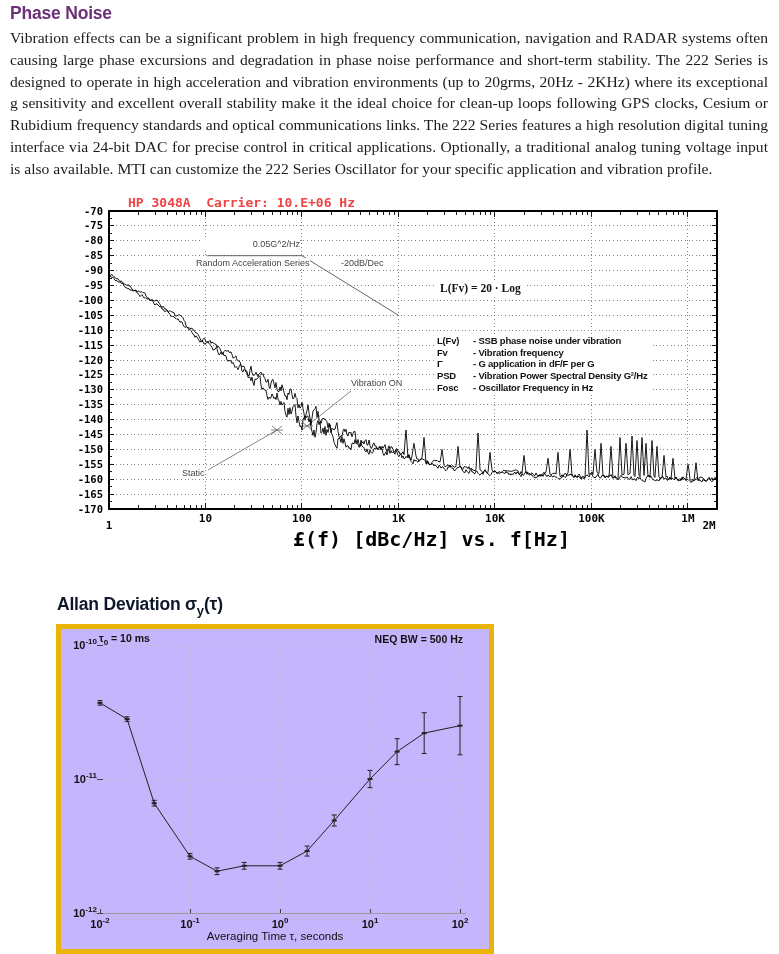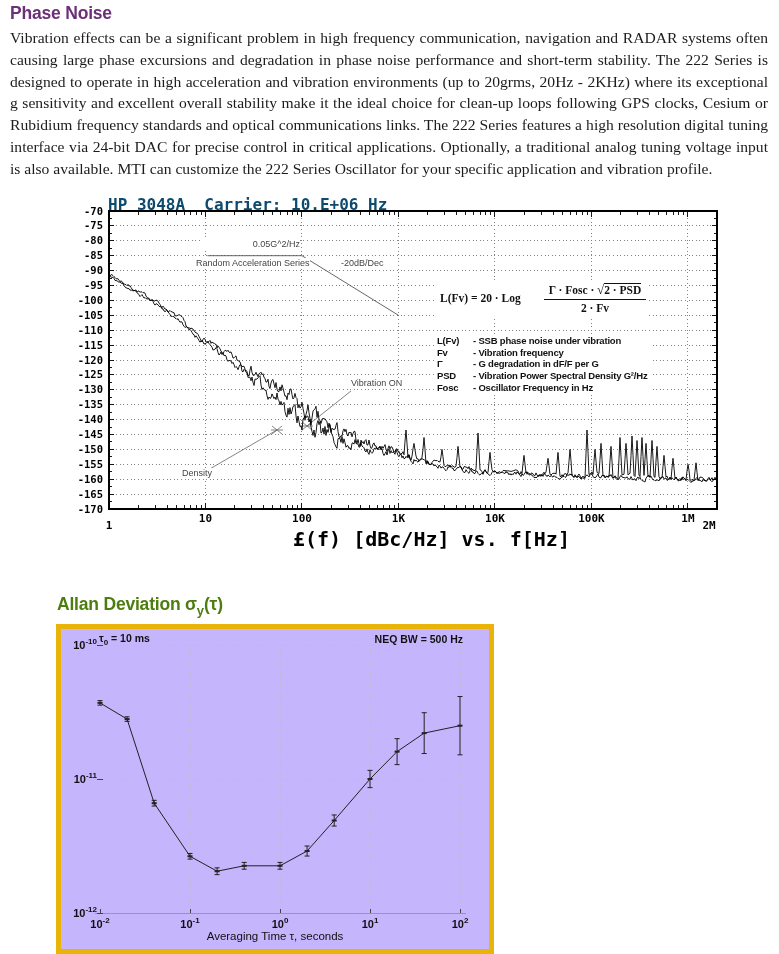--- a/index.html
+++ b/index.html
@@ -2,39 +2,39 @@
 <html><head>
 <meta charset="utf-8">
 <style>
   html,body{margin:0;padding:0}
   body{width:779px;height:954px;background:#fff;position:relative;overflow:hidden;
        font-family:"Liberation Sans",sans-serif}
   .h1{position:absolute;font-size:17.5px;font-weight:bold;color:#6b3077;letter-spacing:-0.2px}
   .para{position:absolute;left:10px;top:27px;width:758px;font-family:"Liberation Serif",serif;
         font-size:15.6px;line-height:21.8px;color:#1c1c1c;text-align:justify}
   .fig{position:absolute}
-  .ptitle{position:absolute;left:108px;top:0;font-family:"DejaVu Sans Mono",monospace;
-          font-weight:bold;font-size:16px;color:#0c4a6e;white-space:pre}
+  .ptitle{position:absolute;left:128px;top:0;font-family:"DejaVu Sans Mono",monospace;
+          font-weight:bold;font-size:13px;color:#ef4444;white-space:pre}
   .pcaption{position:absolute;left:293px;top:332px;font-family:"DejaVu Sans Mono",monospace;
           font-weight:bold;font-size:20px;color:#000;white-space:pre}
   .mono{font-family:"DejaVu Sans Mono",monospace;font-weight:bold;fill:#000}
   .asans{font-family:"Liberation Sans",sans-serif;font-weight:bold;fill:#111}
   .ann{position:absolute;font-size:9px;color:#444;background:#fff;white-space:nowrap;line-height:10px}
   .formula{position:absolute;left:437px;top:85px;display:flex;align-items:center;gap:23px;
            background:#fff;font-family:"Liberation Serif",serif;font-weight:bold;
            font-size:11.5px;color:#111;padding:2px 3px}
   .frac{display:inline-flex;flex-direction:column;align-items:center}
   .num{padding:0 5px 1px;border-bottom:1.2px solid #111;white-space:nowrap}
   .den{padding-top:2px;white-space:nowrap}
   .sqrt{font-size:13px}
   .sqrt-arg{border-top:1.1px solid #111}
   .legend{position:absolute;left:437px;top:140px;background:#fff;font-weight:bold;
           font-size:9.5px;letter-spacing:-0.2px;color:#111;line-height:11.7px;white-space:nowrap;padding-right:4px}
   .lterm{display:inline-block;width:36px}
-  .h2{position:absolute;left:57px;top:594px;font-size:17.5px;font-weight:bold;color:#4d7c0f;letter-spacing:-0.2px}
+  .h2{position:absolute;left:57px;top:594px;font-size:17.5px;font-weight:bold;color:#0f172a;letter-spacing:-0.2px}
   .h2 sub{font-size:13px;font-weight:bold}
   .allan-fig{position:absolute;left:56px;top:624px;width:428px;height:320px;
              border:5px solid #eab308;background:#c4b5fd}
   .anote{position:absolute;font-size:10.5px;font-weight:bold;color:#111;white-space:nowrap}
   .anote sub{font-size:8px}
   .axlabel{position:absolute;left:0;top:301px;width:428px;text-align:center;
            font-size:11.5px;font-weight:normal;color:#111}
   svg{position:absolute;left:0;top:0}
 </style>
 </head>
@@ -306,36 +306,30 @@
       </g>
       <path d="M109,80.9L110,81.5L111,81.9L112,82.4L113,82.2L114,83.3L115,85.4L116,85.6L117,85.8L118,86.6L119,87.2L120,86.8L121,88.1L122,88.4L123,88.7L124,90.7L125,92.0L126,92.8L127,93.1L128,93.6L129,93.6L130,95.2L131,95.0L132,95.2L133,96.0L134,95.5L135,95.6L136,96.1L137,97.9L138,98.3L139,99.9L140,101.6L141,100.6L142,99.6L143,101.4L144,103.1L145,102.5L146,103.6L147,103.8L148,104.1L149,103.6L150,105.8L151,105.0L152,104.9L153,106.5L154,108.8L155,110.1L156,108.6L157,109.2L158,109.8L159,111.3L160,111.8L161,111.6L162,114.0L163,113.8L164,116.1L165,116.3L166,116.2L167,115.2L168,117.0L169,118.1L170,119.5L171,121.7L172,120.8L173,121.8L174,121.5L175,123.2L176,123.4L177,124.5L178,123.6L179,125.7L180,127.3L181,126.6L182,127.0L183,129.8L184,131.2L185,132.5L186,131.8L187,131.9L188,133.1L189,134.9L190,134.4L191,135.7L192,137.4L193,139.2L194,139.7L195,142.3L196,140.8L197,142.6L198,143.5L199,145.5L200,147.2L201,145.8L202,146.0L203,146.6L204,149.0L205,148.7L206,148.5L207,147.5L208,146.9L209,148.5L210,149.6L211,150.8L212,152.1L213,155.2L214,154.4L215,154.3L216,152.7L217,153.7L218,157.5L219,160.0L220,159.0L221,156.9L222,159.6L223,158.1L224,160.7L225,160.2L226,160.9L227,165.0L228,166.4L229,165.2L230,165.9L231,165.8L232,168.5L233,167.3L234,169.5L235,172.5L236,171.5L237,172.4L238,174.7L239,171.8L240,169.6L241,170.1L242,176.3L243,176.9L244,174.4L245,175.5L246,175.4L247,176.3L248,182.5L249,182.1L250,182.3L251,185.7L252,182.1L253,187.3L254,190.5L255,184.0L256,184.3L257,184.0L258,182.9L259,181.7L260,180.7L261,190.1L262,194.5L263,192.8L264,194.4L265,195.5L266,195.1L267,200.8L268,204.4L269,202.0L270,203.4L271,202.8L272,198.9L273,201.1L274,203.6L275,202.1L276,204.6L277,198.0L278,204.1L279,205.8L280,210.0L281,206.4L282,210.1L283,208.9L284,207.4L285,216.6L286,220.2L287,222.1L288,213.3L289,219.5L290,212.6L291,219.0L292,216.0L293,211.5L294,210.8L295,209.5L296,220.9L297,227.8L298,221.0L299,226.5L300,231.6L301,230.9L302,235.1L303,224.2L304,222.8L305,221.0L306,222.8L307,221.1L308,221.2L309,227.0L310,224.1L311,231.7L312,236.5L313,240.5L314,235.0L315,242.3L316,237.5L317,228.6L318,225.5L319,229.7L320,226.5L321,238.1L322,237.2L323,233.1L324,239.2L325,231.5L326,240.4L327,234.5L328,237.4L329,232.8L330,229.6L331,236.7L332,239.6L333,241.7L334,247.4L335,249.5L336,251.9L337,253.3L338,243.7L339,243.5L340,243.3L341,247.4L342,241.6L343,248.4L344,243.8L345,247.7L346,252.2L347,250.7L348,250.8L349,253.5L350,252.7L351,254.8L352,248.2L353,247.9L354,249.1L355,244.6L356,248.6L357,248.7L358,249.2L359,252.3L360,251.7L361,247.4L362,251.2L363,251.7L364,252.8L365,256.0L366,256.9L367,253.9L368,257.8L369,259.4L370,254.7L371,257.3L372,258.3L373,257.1L374,253.6L375,253.3L376,253.2L377,252.7L378,255.0L379,253.2L380,251.1L381,254.7L382,253.8L383,258.3L384,260.5L385,258.7L386,256.7L387,260.0L388,255.9L389,253.8L390,258.4L391,255.6L392,257.8L393,256.8L394,257.3L395,256.2L396,254.6L397,257.3L398,260.3L399,261.5L400,259.7L401,258.9L402,262.8L403,260.9L404,263.7L405,263.4L406,261.4L407,262.5L408,260.1L409,260.2L410,264.0L411,266.3L412,267.3L413,268.9L414,264.5L415,266.2L416,265.0L417,266.4L418,267.2L419,265.5L420,264.5L421,264.9L422,263.2L423,264.7L424,264.3L425,265.6L426,267.2L427,268.8L428,266.5L429,269.7L430,269.1L431,269.5L432,268.6L433,269.0L434,271.0L435,269.7L436,271.0L437,271.8L438,273.3L439,270.2L440,271.0L441,273.1L442,271.9L443,272.0L444,273.3L445,274.8L446,275.7L447,274.7L448,271.7L449,272.5L450,270.7L451,272.5L452,273.5L453,272.9L454,275.6L455,275.4L456,274.5L457,272.9L458,272.4L459,272.6L460,271.2L461,272.0L462,274.7L463,276.5L464,277.4L465,277.5L466,274.7L467,276.4L468,277.5L469,278.4L470,275.5L471,274.3L472,277.0L473,276.9L474,278.6L475,278.5L476,276.0L477,276.1L478,278.3L479,279.4L480,280.1L481,278.9L482,277.8L483,279.4L484,276.5L485,274.8L486,276.9L487,277.6L488,279.0L489,279.7L490,280.6L491,279.5L492,277.5L493,276.3L494,277.4L495,276.0L496,276.9L497,278.1L498,277.5L499,277.0L500,276.7L501,277.7L502,277.0L503,277.6L504,278.2L505,278.5L506,276.4L507,278.0L508,277.6L509,279.8L510,278.5L511,280.1L512,278.8L513,279.8L514,277.9L515,277.2L516,279.2L517,276.9L518,278.1L519,279.0L520,280.1L521,281.6L522,278.8L523,280.4L524,279.7L525,277.8L526,276.7L527,279.3L528,277.5L529,278.7L530,278.7L531,279.6L532,280.1L533,281.5L534,282.6L535,282.2L536,282.8L537,282.2L538,280.5L539,280.3L540,281.1L541,280.4L542,279.5L543,278.5L544,277.2L545,279.7L546,280.1L547,281.6L548,280.0L549,280.8L550,281.9L551,280.4L552,281.3L553,282.2L554,280.6L555,281.7L556,282.1L557,282.4L558,283.5L559,283.8L560,284.1L561,283.2L562,281.8L563,281.9L564,279.2L565,278.8L566,278.6L567,280.4L568,279.7L569,280.5L570,278.8L571,280.1L572,279.2L573,281.3L574,282.1L575,279.7L576,281.1L577,282.8L578,280.4L579,279.0L580,280.9L581,283.1L582,283.6L583,282.5L584,283.8L585,281.8L586,280.6L587,280.1L588,280.5L589,282.0L590,279.8L591,278.5L592,279.1L593,281.7L594,282.3L595,282.7L596,282.1L597,280.5L598,279.0L599,282.0L600,282.8L601,282.7L602,280.3L603,280.5L604,281.1L605,282.9L606,281.8L607,281.5L608,282.0L609,280.2L610,281.1L611,279.5L612,282.1L613,283.1L614,282.2L615,280.8L616,282.1L617,283.1L618,284.5L619,284.1L620,281.8L621,280.3L622,282.1L623,282.4L624,282.6L625,282.9L626,283.0L627,281.8L628,283.7L629,283.9L630,284.4L631,281.6L632,283.5L633,285.1L634,283.7L635,284.3L636,285.7L637,282.9L638,282.0L639,283.8L640,282.3L641,284.6L642,285.6L643,285.8L644,286.4L645,287.0L646,283.3L647,281.6L648,281.0L649,281.3L650,281.7L651,281.1L652,283.1L653,285.0L654,284.7L655,285.7L656,285.5L657,284.9L658,285.1L659,285.9L660,283.2L661,283.4L662,281.8L663,281.6L664,284.0L665,283.7L666,282.9L667,285.3L668,285.0L669,283.5L670,282.2L671,283.4L672,283.0L673,283.6L674,284.9L675,284.1L676,282.0L677,284.1L678,285.8L679,285.7L680,285.0L681,285.4L682,283.7L683,281.8L684,283.2L685,284.2L686,285.8L687,284.3L688,284.5L689,285.5L690,286.5L691,287.6L692,285.8L693,286.5L694,285.1L695,285.3L696,283.4L697,282.4L698,285.0L699,285.3L700,285.4L701,285.9L702,286.8L703,284.4L704,285.7L705,284.9L706,286.5L707,285.6L708,284.7L709,283.7L710,284.2L711,284.5L712,282.7L713,285.2L714,284.0L715,284.7L716,283.6L717,283.7" fill="none" stroke="#000" stroke-width="0.9"></path>
       <path d="M109,79.9L110,81.1L111,79.6L112,79.8L113,80.6L114,81.7L115,82.4L116,83.7L117,83.8L118,83.7L119,85.2L120,86.6L121,85.9L122,86.5L123,88.0L124,88.7L125,89.5L126,89.6L127,90.6L128,89.4L129,91.2L130,90.6L131,92.5L132,94.0L133,95.1L134,95.6L135,95.4L136,94.9L137,96.9L138,95.8L139,96.5L140,96.9L141,97.2L142,96.7L143,97.7L144,97.6L145,98.1L146,101.0L147,102.5L148,103.0L149,103.3L150,105.0L151,105.9L152,104.5L153,105.3L154,105.8L155,106.1L156,105.0L157,105.4L158,106.1L159,108.1L160,109.4L161,111.2L162,112.6L163,111.1L164,112.5L165,114.2L166,113.9L167,115.1L168,117.1L169,116.4L170,115.5L171,116.7L172,116.7L173,117.6L174,117.6L175,120.6L176,120.9L177,120.8L178,120.1L179,119.7L180,120.1L181,121.3L182,121.6L183,122.7L184,125.4L185,126.7L186,131.0L187,131.7L188,133.0L189,132.6L190,133.5L191,133.5L192,133.1L193,134.8L194,135.1L195,137.1L196,137.8L197,138.1L198,139.4L199,141.4L200,143.3L201,145.5L202,147.0L203,144.2L204,143.3L205,144.0L206,147.3L207,146.8L208,146.9L209,146.6L210,145.4L211,148.4L212,146.9L213,148.0L214,148.1L215,149.3L216,149.2L217,153.0L218,150.9L219,152.6L220,153.4L221,156.4L222,157.1L223,158.8L224,156.6L225,155.3L226,155.6L227,156.5L228,155.2L229,157.1L230,157.6L231,156.8L232,159.5L233,163.0L234,162.9L235,161.7L236,160.9L237,165.2L238,165.4L239,166.3L240,166.8L241,170.0L242,171.6L243,171.4L244,171.3L245,174.1L246,177.3L247,178.1L248,180.2L249,181.0L250,175.1L251,171.2L252,177.5L253,180.4L254,180.2L255,179.6L256,177.3L257,179.9L258,181.7L259,178.7L260,178.2L261,177.2L262,179.8L263,178.7L264,182.5L265,183.3L266,187.1L267,186.9L268,184.2L269,191.3L270,193.5L271,188.0L272,185.2L273,184.5L274,188.9L275,192.7L276,187.5L277,194.1L278,196.6L279,196.7L280,191.9L281,195.8L282,189.8L283,193.1L284,197.1L285,201.2L286,200.8L287,204.7L288,198.0L289,199.5L290,194.2L291,193.9L292,199.6L293,204.0L294,202.6L295,198.4L296,202.6L297,203.6L298,212.8L299,209.4L300,213.1L301,211.8L302,207.3L303,213.3L304,218.5L305,225.3L306,219.3L307,215.6L308,209.8L309,217.8L310,223.4L311,230.0L312,223.0L313,216.0L314,214.9L315,213.8L316,211.3L317,222.3L318,216.3L319,224.6L320,225.3L321,228.4L322,225.1L323,223.0L324,224.3L325,223.7L326,225.3L327,226.9L328,232.8L329,228.1L330,230.9L331,237.5L332,233.1L333,234.5L334,234.2L335,234.3L336,230.3L337,227.6L338,236.4L339,241.9L340,242.8L341,240.6L342,241.2L343,235.9L344,233.9L345,236.7L346,234.3L347,239.9L348,241.0L349,237.2L350,238.0L351,237.3L352,241.8L353,238.5L354,236.3L355,236.5L356,245.1L357,248.3L358,244.5L359,248.8L360,251.4L361,245.1L362,247.9L363,246.6L364,249.0L365,245.6L366,244.6L367,250.1L368,249.8L369,245.0L370,250.5L371,253.5L372,252.8L373,249.0L374,247.9L375,251.0L376,250.8L377,254.1L378,252.9L379,252.7L380,251.9L381,254.5L382,251.3L383,253.3L384,251.5L385,249.6L386,254.7L387,256.4L388,253.5L389,250.8L390,253.9L391,251.7L392,252.0L393,254.5L394,257.6L395,259.3L396,254.3L397,253.7L398,256.4L399,256.3L400,259.4L401,258.4L402,258.6L403,256.7L404,259.7L405,246.5L406,235.0L407,248.4L408,262.9L409,259.7L410,263.1L411,265.1L412,261.1L413,253.8L414,248.4L415,254.9L416,261.0L417,264.0L418,263.8L419,266.3L420,264.9L421,263.6L422,262.3L423,254.3L424,242.5L425,254.4L426,268.7L427,265.5L428,267.3L429,269.1L430,269.5L431,269.5L432,267.4L433,266.1L434,265.2L435,265.3L436,265.8L437,265.3L438,266.3L439,266.7L440,267.0L441,261.8L442,254.4L443,261.8L444,270.5L445,271.7L446,271.2L447,270.5L448,269.9L449,270.8L450,270.0L451,271.9L452,270.7L453,271.1L454,271.8L455,272.5L456,271.0L457,262.4L458,251.4L459,262.0L460,272.0L461,271.8L462,274.3L463,274.2L464,271.7L465,271.5L466,272.4L467,272.1L468,273.7L469,271.6L470,274.7L471,273.2L472,273.9L473,275.4L474,275.0L475,276.0L476,273.8L477,255.0L478,238.0L479,255.0L480,274.9L481,275.2L482,276.7L483,278.2L484,276.1L485,274.8L486,276.5L487,278.4L488,277.5L489,266.8L490,257.4L491,267.0L492,274.7L493,276.5L494,276.4L495,275.8L496,277.1L497,278.7L498,277.4L499,278.8L500,277.8L501,277.7L502,276.7L503,275.6L504,275.3L505,275.9L506,275.4L507,276.2L508,275.7L509,276.0L510,276.2L511,276.4L512,276.2L513,275.8L514,275.7L515,275.0L516,274.8L517,275.4L518,276.0L519,278.4L520,279.3L521,276.6L522,278.6L523,268.5L524,260.4L525,269.1L526,278.0L527,276.8L528,278.5L529,279.9L530,280.0L531,278.5L532,277.9L533,279.0L534,280.6L535,280.6L536,277.9L537,280.1L538,281.1L539,281.2L540,279.2L541,281.3L542,279.4L543,281.4L544,278.4L545,278.7L546,276.9L547,270.4L548,263.3L549,270.6L550,279.5L551,280.0L552,279.1L553,278.1L554,278.6L555,278.0L556,279.2L557,268.1L558,257.4L559,269.6L560,281.3L561,281.8L562,279.7L563,281.2L564,281.3L565,282.4L566,282.0L567,279.2L568,277.9L569,266.4L570,254.4L571,265.9L572,280.7L573,281.7L574,282.3L575,281.7L576,281.2L577,282.2L578,281.5L579,281.5L580,283.1L581,284.0L582,281.8L583,281.5L584,281.9L585,283.2L586,258.6L587,235.0L588,256.9L589,279.5L590,279.0L591,277.7L592,277.0L593,279.4L594,266.4L595,254.4L596,266.2L597,277.4L598,278.1L599,278.5L600,264.4L601,248.4L602,264.2L603,281.1L604,280.0L605,282.4L606,281.5L607,281.0L608,282.2L609,281.9L610,266.2L611,251.4L612,266.2L613,283.3L614,282.1L615,281.9L616,283.6L617,284.6L618,283.6L619,263.3L620,242.5L621,261.7L622,279.9L623,279.5L624,279.3L625,264.4L626,248.4L627,263.5L628,279.9L629,278.8L630,278.4L631,260.8L632,241.0L633,260.2L634,280.5L635,281.6L636,264.1L637,245.5L638,262.9L639,280.1L640,281.7L641,261.6L642,242.5L643,261.6L644,280.4L645,264.6L646,248.4L647,265.7L648,281.4L649,280.1L650,282.5L651,264.2L652,245.5L653,263.2L654,281.6L655,282.4L656,266.0L657,251.4L658,266.9L659,281.9L660,283.4L661,282.8L662,283.0L663,271.5L664,260.4L665,271.3L666,282.1L667,281.1L668,283.7L669,284.7L670,282.4L671,284.6L672,273.0L673,263.3L674,273.1L675,283.7L676,282.2L677,283.9L678,285.1L679,284.5L680,283.5L681,285.2L682,282.4L683,284.8L684,283.7L685,283.6L686,285.0L687,276.2L688,269.3L689,275.5L690,284.6L691,285.5L692,284.3L693,285.2L694,285.4L695,276.4L696,267.8L697,277.2L698,285.5L699,283.9L700,282.0L701,282.2L702,282.3L703,283.1L704,284.1L705,285.8L706,285.8L707,284.7L708,283.9L709,282.3L710,284.9L711,285.6L712,286.8L713,285.6L714,284.1L715,282.2L716,284.9L717,283.4" fill="none" stroke="#000" stroke-width="0.9"></path>
     </svg>
   <div class="ptitle">HP 3048A  Carrier: 10.E+06 Hz</div>
 
   <div class="ann" style="left:200px;top:44px;width:100px;text-align:right">0.05G^2/Hz</div>
   <div class="ann" style="left:196px;top:63px">Random Acceleration Series</div>
   <div class="ann" style="left:341px;top:63px">-20dB/Dec</div>
   <div class="ann" style="left:351px;top:183px">Vibration ON</div>
-  <div class="ann" style="left:182px;top:273px">Density</div>
+  <div class="ann" style="left:182px;top:273px">Static</div>
 
   <div class="formula">
     <span>L(Fv) = 20 · Log</span>
-    <span class="frac">
-      <span class="num">
-        <span>Γ · Fosc · </span><span class="sqrt">√</span><span class="sqrt-arg">2 · PSD</span>
-      </span>
-      <span class="den">2 · Fv</span>
-    </span>
   </div>
 
   <div class="legend">
     <div><span class="lterm">L(Fv)</span><span>- SSB phase noise under vibration</span></div>
     <div><span class="lterm">Fv</span><span>- Vibration frequency</span></div>
-    <div><span class="lterm">Γ</span><span>- G degradation in dF/F per G</span></div>
+    <div><span class="lterm">Γ</span><span>- G application in dF/F per G</span></div>
     <div><span class="lterm">PSD</span><span>- Vibration Power Spectral Density G²/Hz</span></div>
     <div><span class="lterm">Fosc</span><span>- Oscillator Frequency in Hz</span></div>
   </div>
 
   <div class="pcaption">£(f) [dBc/Hz] vs. f[Hz]</div>
 </div>
 
 <div class="h2">
   <span>Allan Deviation </span><span>σ</span><sub>y</sub><span>(τ)</span>
 </div>

